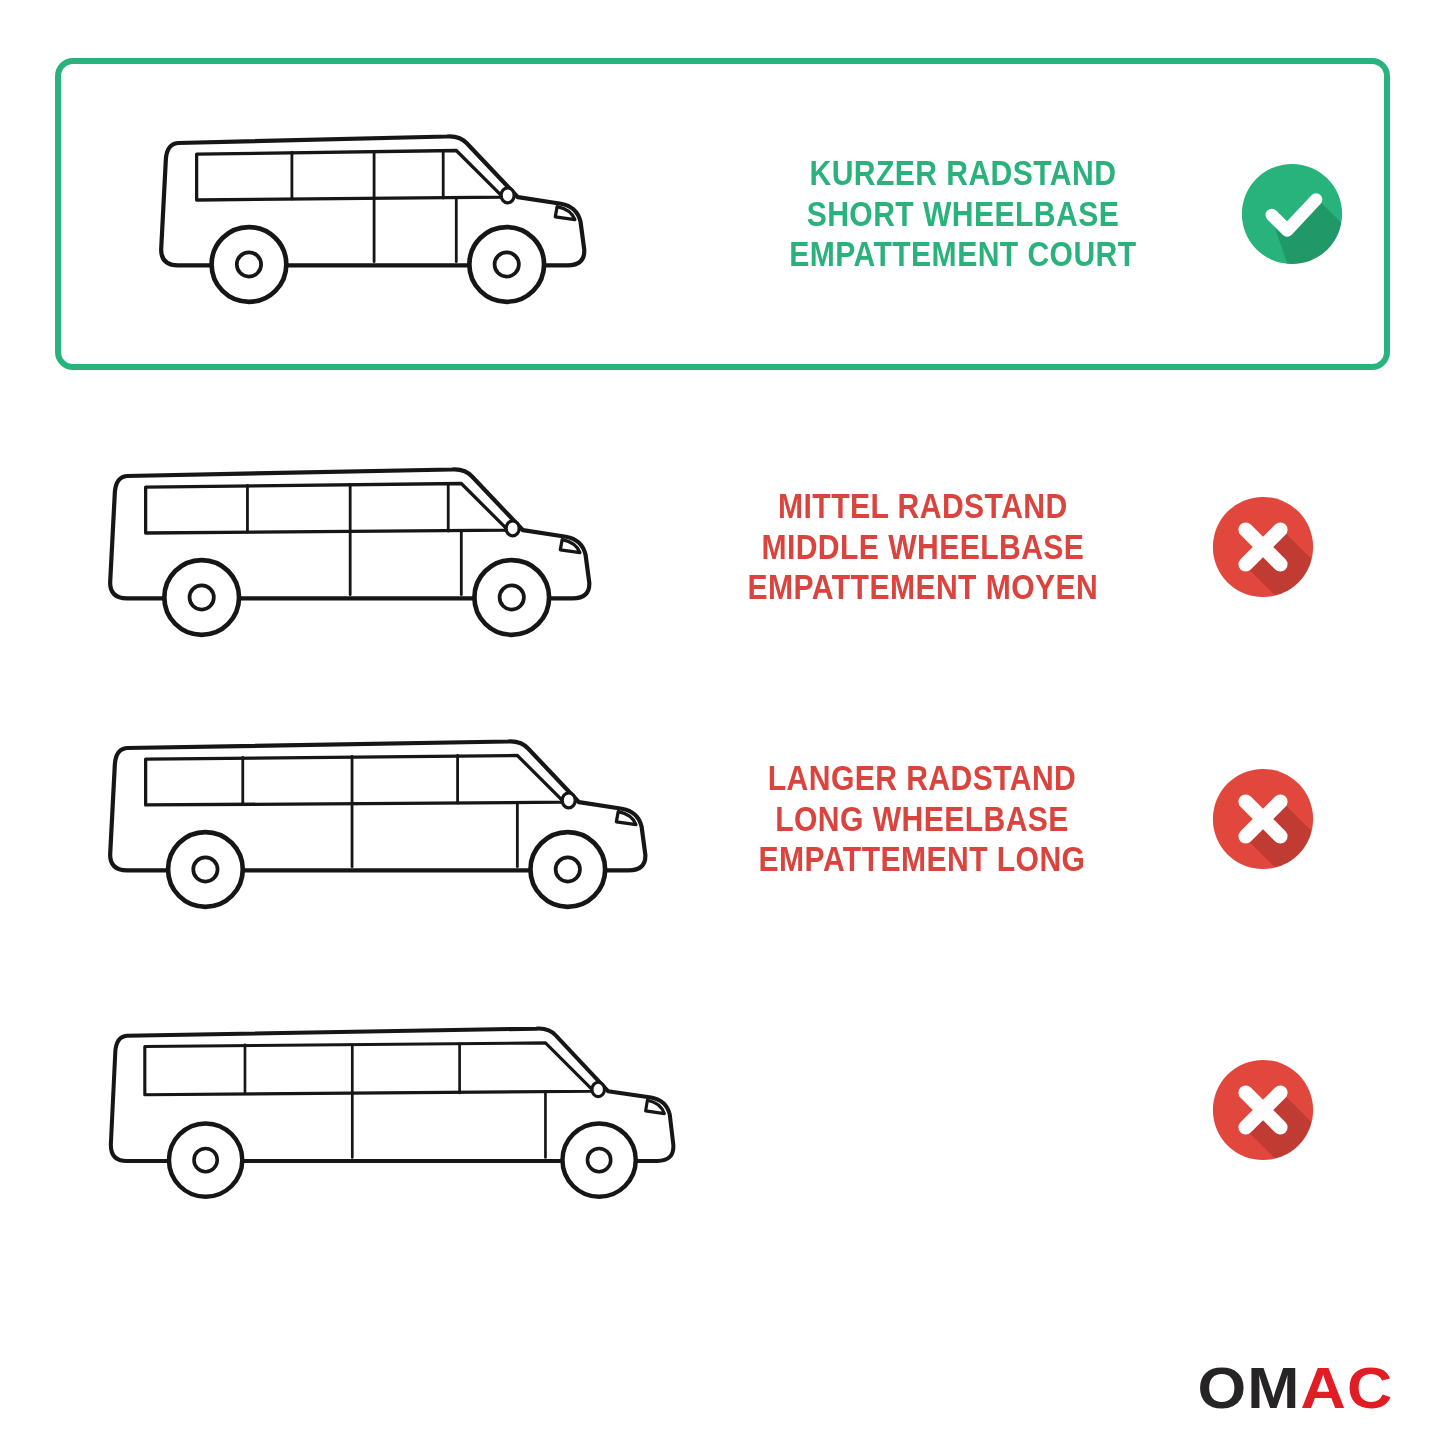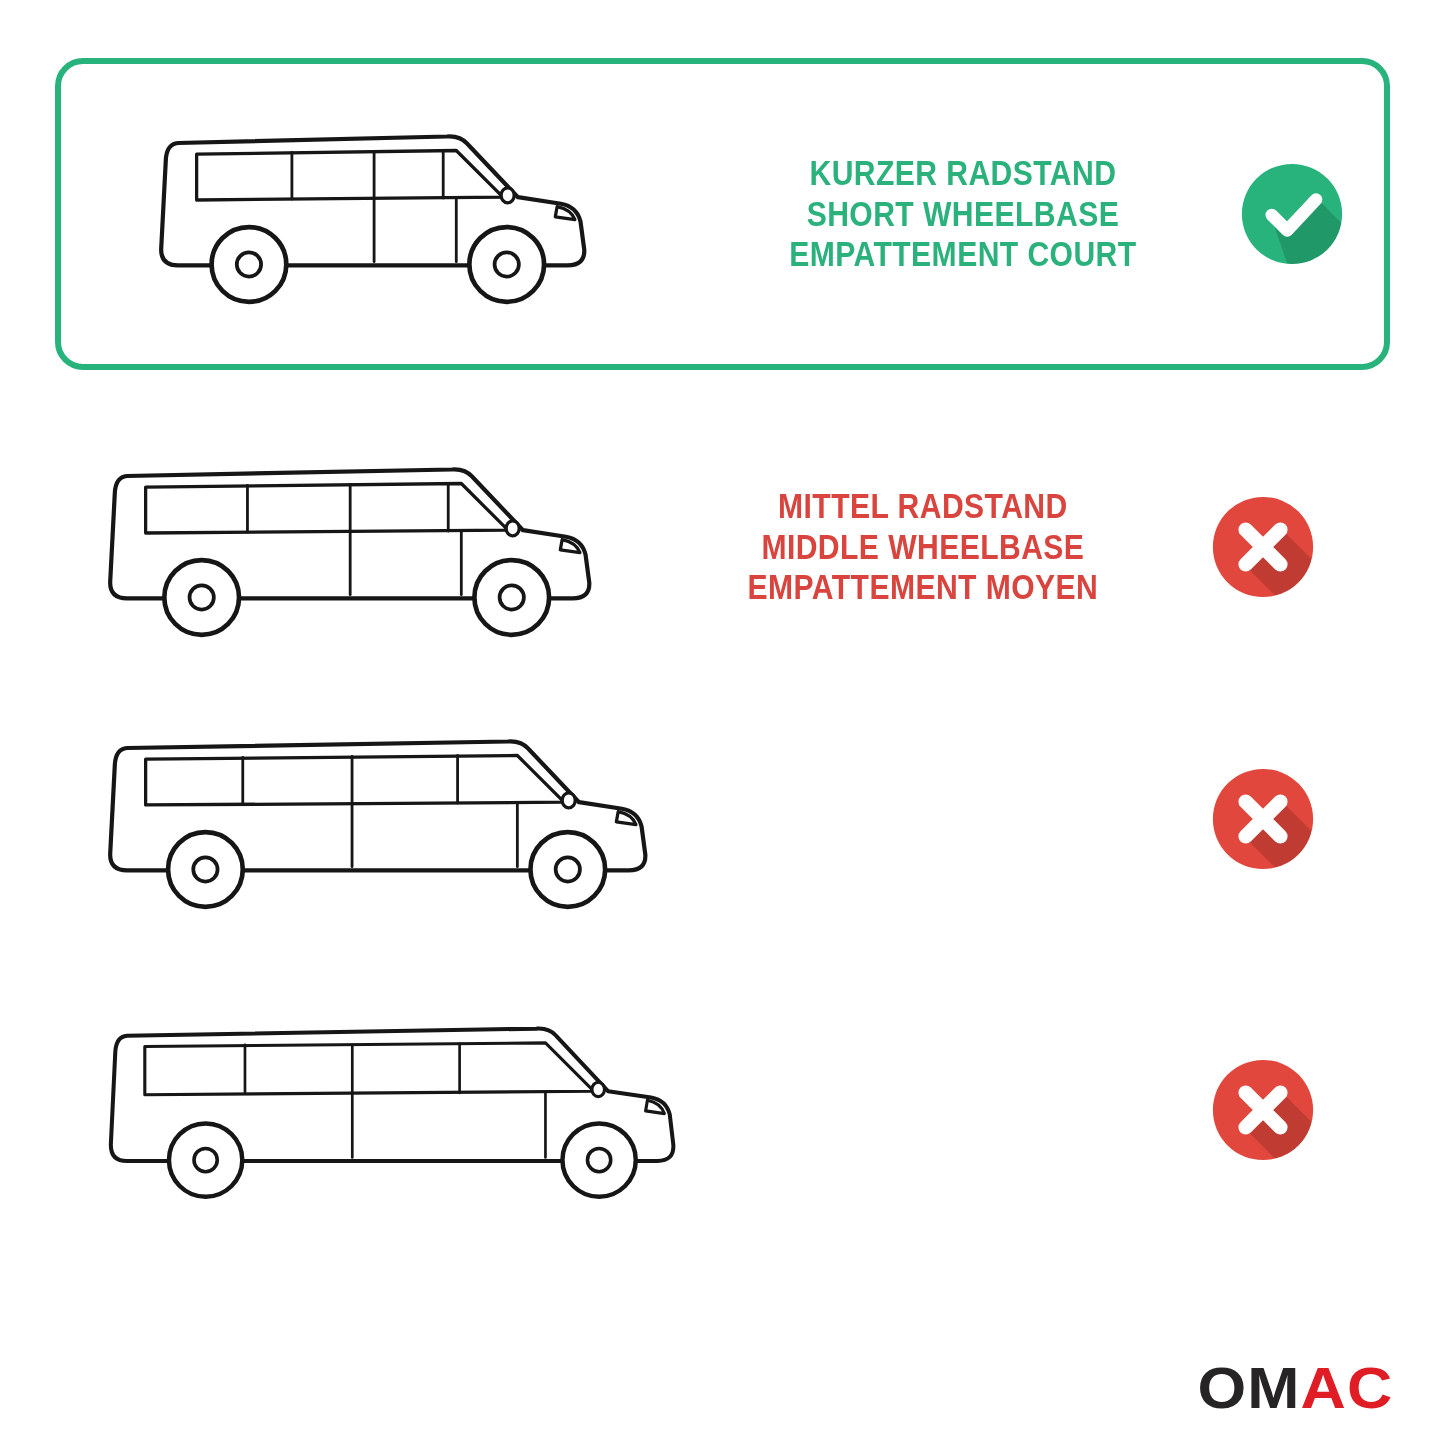--- a/index.html
+++ b/index.html
@@ -13,21 +13,21 @@
     display:grid;
     grid-template-columns:50px 660px 1fr 255px;
     align-items:center;
     padding-right:55px;
     height:250px;
   }
   .highlight-box{
     margin:58px 55px 0 55px;
     height:300px;
     border:6px solid var(--green);
-    border-radius:28px;
+    border-radius:18px;
     display:grid;
     grid-template-columns:40px 660px 1fr 255px;
     align-items:center;
   }
   .row-middle{margin-top:52px;}
   .row-long{margin-top:22px;}
   .row-extra{margin-top:36px;height:260px;}
 
   .van-cell{grid-column:2;display:flex;align-items:center;justify-content:flex-start;padding-left:34px;}
   .text-cell{grid-column:3;display:flex;justify-content:center;}
@@ -187,20 +187,27 @@
       <line class="seam" x1="287" y1="91" x2="287" y2="157"></line>
       <line class="seam" x1="464" y1="90" x2="464" y2="157"></line>
       <ellipse class="trim" cx="519" cy="86" rx="7" ry="8"></ellipse>
       <path class="trim" d="M572,98 Q587,101 591,112 L570,109 Z"></path>
       <circle class="wheel" cx="130" cy="160" r="40"></circle>
       <circle class="hub" cx="130" cy="160" r="13"></circle>
       <circle class="wheel" cx="518" cy="160" r="40"></circle>
       <circle class="hub" cx="518" cy="160" r="13"></circle>
     </svg>
   </div>
+  <div class="text-cell red-label">
+    <div class="label-block">
+      <span class="label-line">LANGER RADSTAND</span>
+      <span class="label-line">LONG WHEELBASE</span>
+      <span class="label-line">EMPATTEMENT LONG</span>
+    </div>
+  </div>
   <div class="icon-cell">
     <svg class="status-svg" viewBox="0 0 110 110" xmlns="http://www.w3.org/2000/svg">
       <defs>
           <clipPath id="clip-x2">
             <circle cx="55" cy="55" r="52"></circle>
           </clipPath>
         </defs>
       <circle class="fill-red" cx="55" cy="55" r="52"></circle>
       <g clip-path="url(#clip-x2)">
         <path class="icon-shadow" d="M74,36 L112,74 L112,112 L74,112 L37,75 L55,57 Z"></path>

